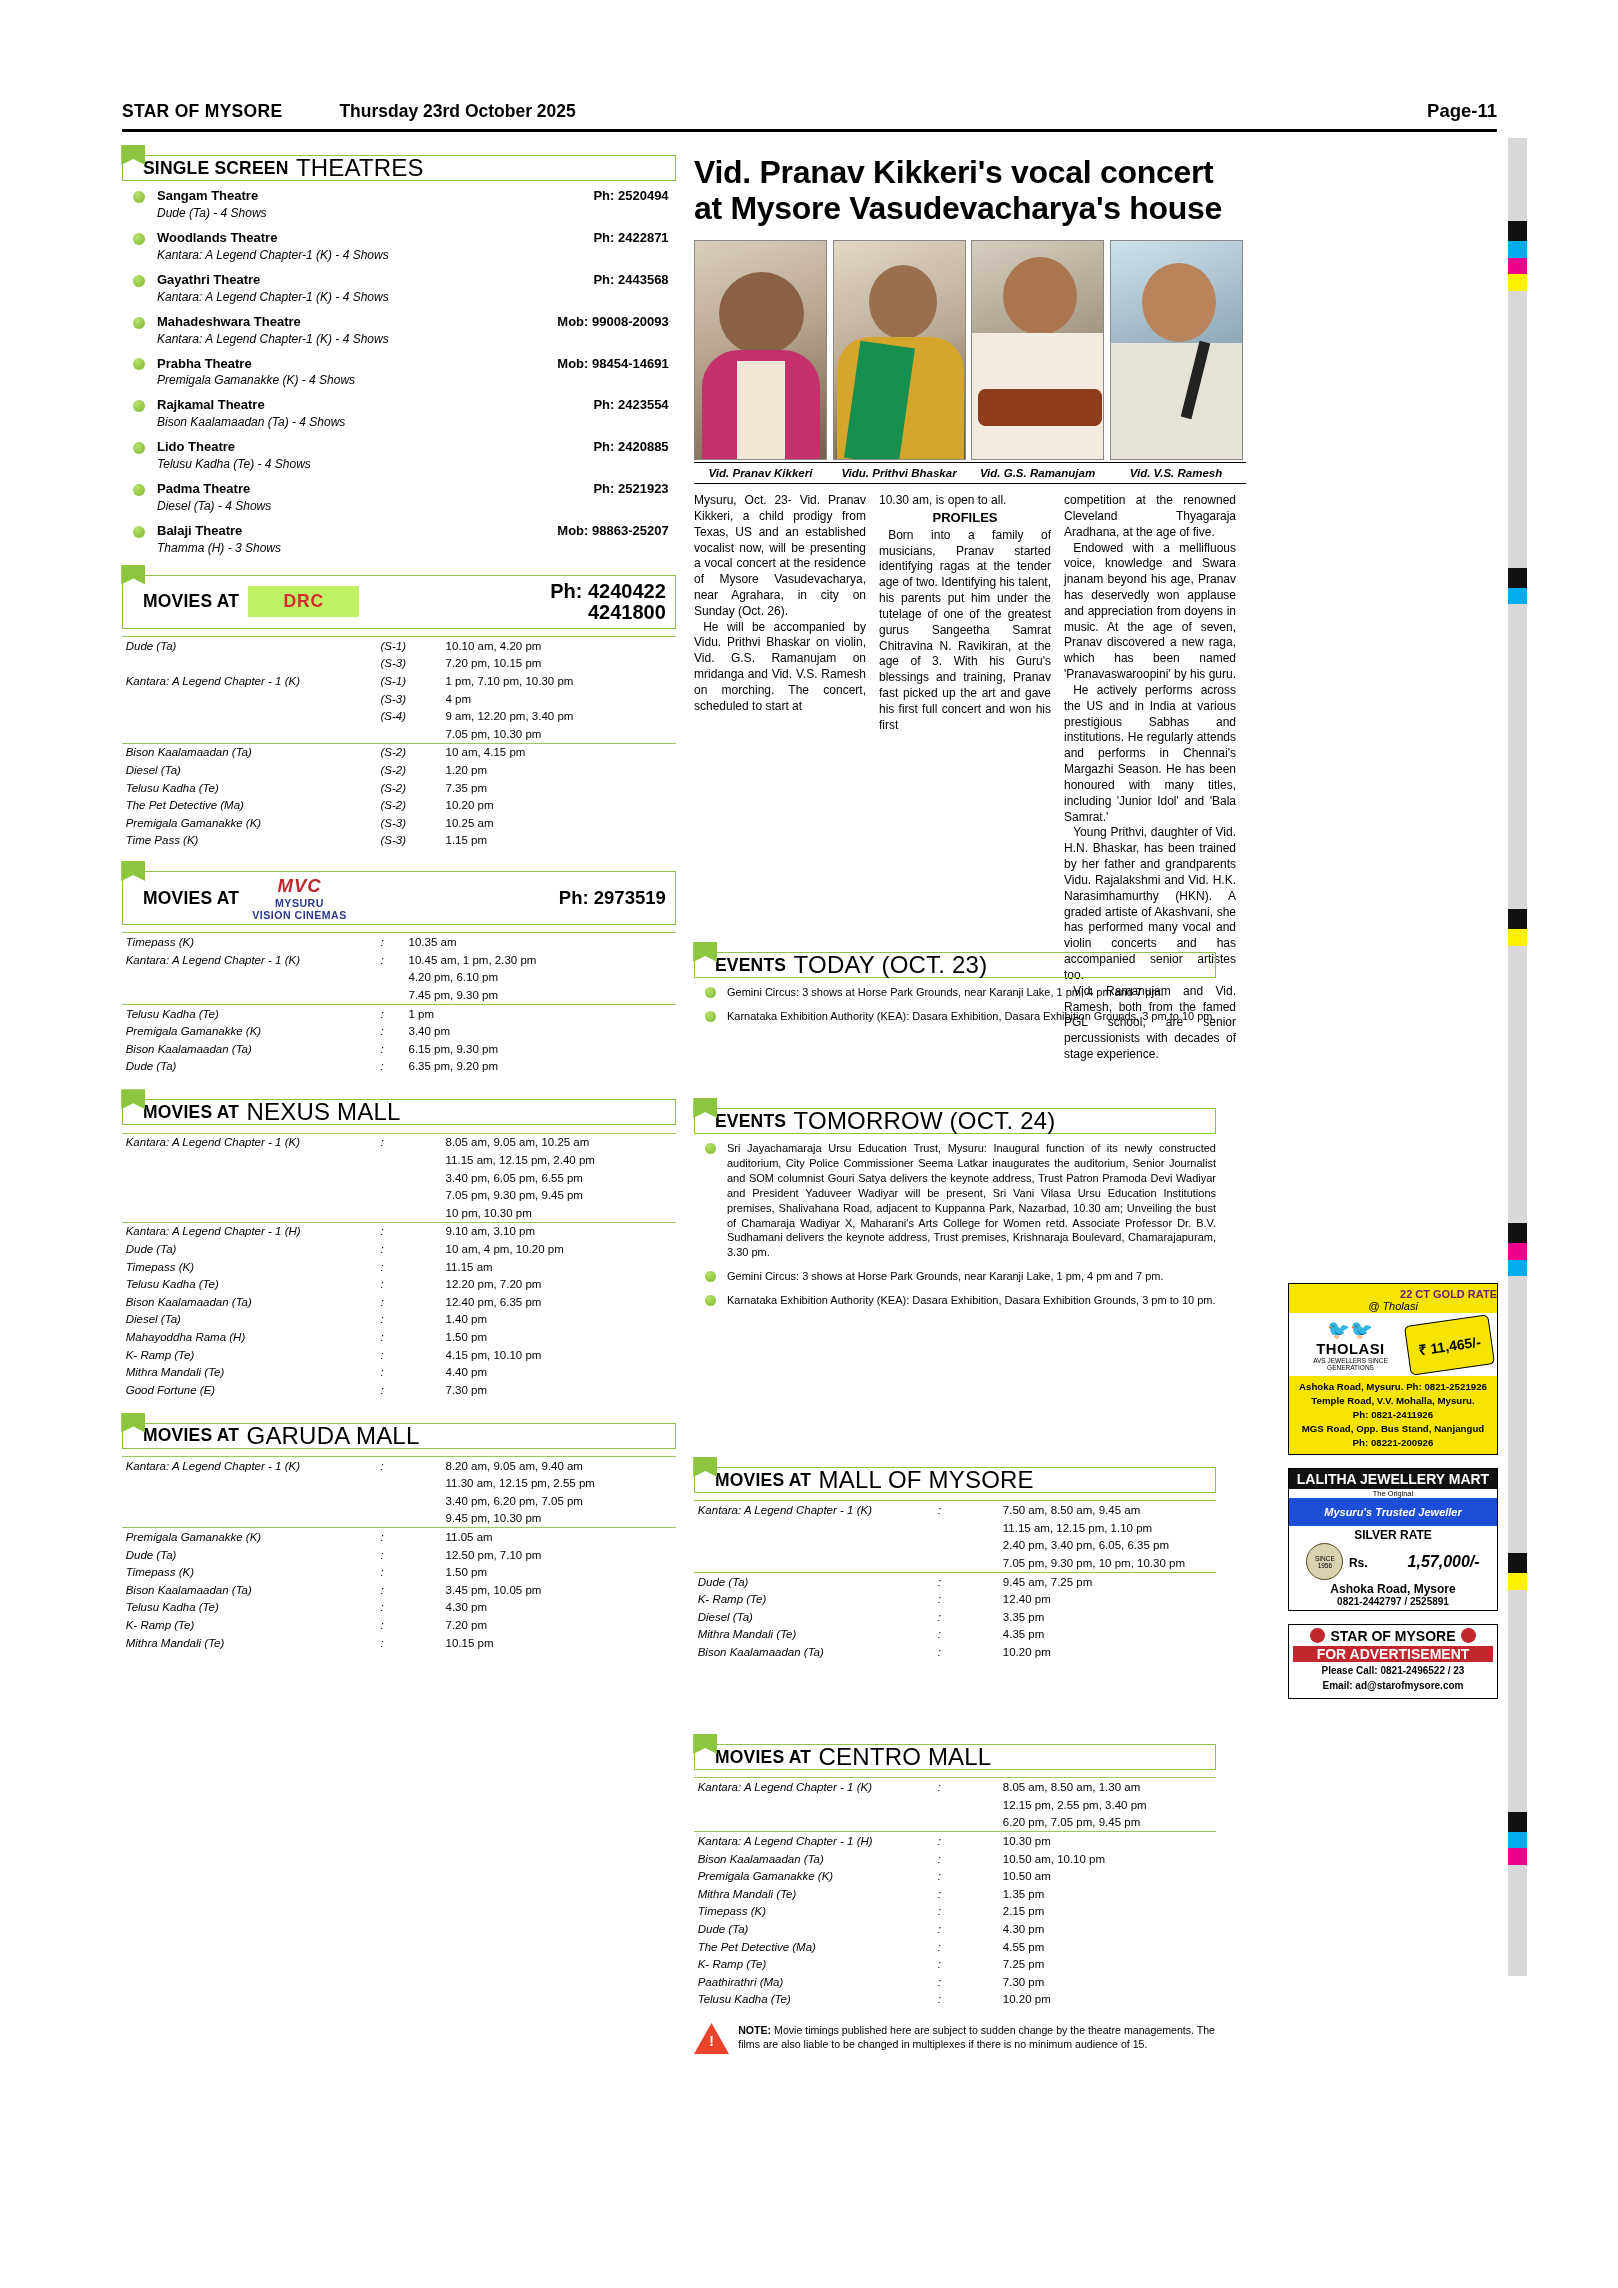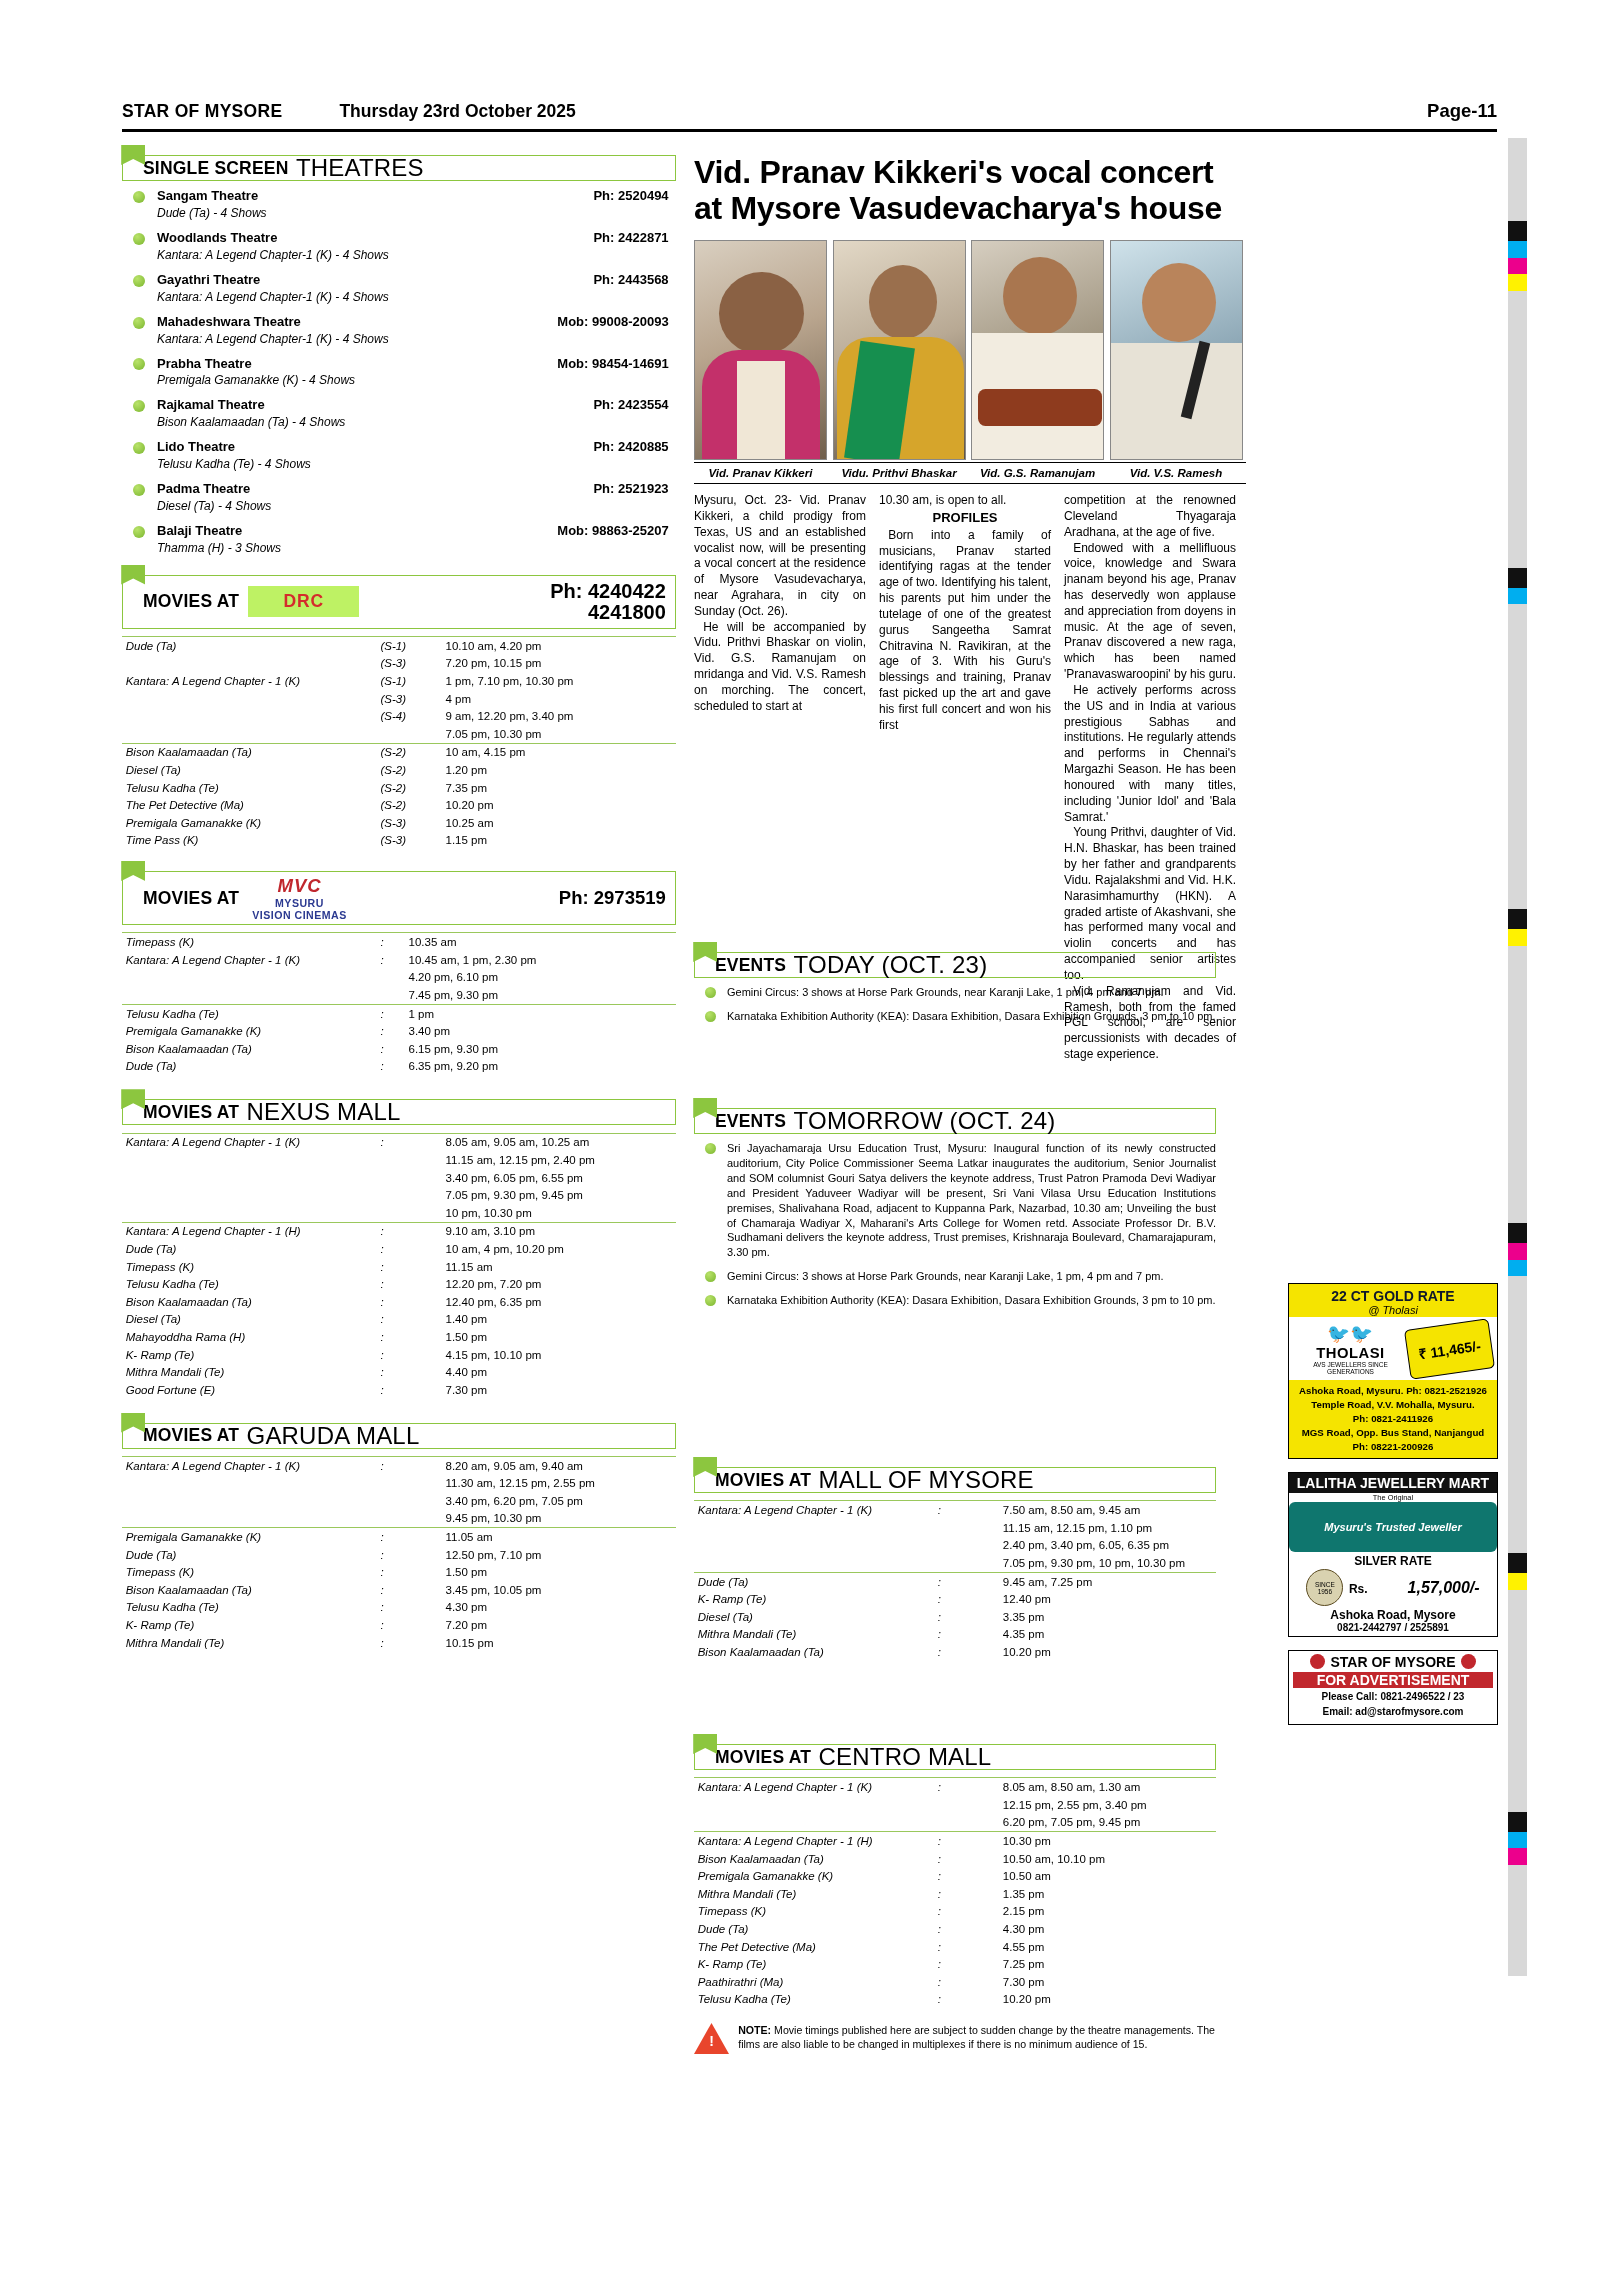--- a/index.html
+++ b/index.html
@@ -122,39 +122,39 @@
   .warn::after {
     content: "!"; position: absolute; left: 0; right: 0; top: 9.2px;
     text-align: center; color: #fff; font-weight: bold; font-size: 14px;
   }
 
   
   .colRight { position: absolute; left: 1288px; top: 1283px; width: 210px; }
   .ad { border: 1.8px solid #000; margin-bottom: 13px; }
   .gold { background: #fff; }
   .gold .top { background: #f5e400; text-align: center; padding: 3.7px 0 1.8px; }
-  .gold .top .l1 { font-size: 14px; font-weight: bold; color: #0f172a; }
+  .gold .top .l1 { font-size: 11px; font-weight: bold; color: #701a75; text-align: right; }
   .gold .top .l2 { font-size: 11px; font-style: italic; }
   .gold .mid { display: flex; align-items: center; padding: 5.5px; }
   .gold .brand { flex: 1; text-align: center; }
   .gold .brand .bn { font-size: 14.8px; font-weight: bold; letter-spacing: 0.5px;}
   .gold .brand .bs { font-size: 6.5px; }
   .gold .tag {
     width: 85px; height: 50px; background: #f5e400;
     border: 0.9px solid #000; border-radius: 5.5px;
     display: flex; align-items: center; justify-content: center;
     transform: rotate(-8deg);
     font-weight: bold; font-size: 14px;
   }
   .gold .addr { background: #f5e400; font-size: 9.7px; font-weight: bold; text-align: center; padding: 3.7px 2.8px; line-height: 1.45;}
 
   .jmart { background: #fff; text-align: center; }
   .jmart .h1 { background: #111; color: #fff; font-size: 14px; font-weight: bold; padding: 1.8px 0;}
   .jmart .h2 { font-size: 7.4px; }
-  .jmart .h3 { background: #0f766e; color: #fff; font-size: 11px; font-weight: bold; font-style: italic; padding: 19px 0; border-radius: 6px;}
+  .jmart .h3 { background: #1d4ed8; color: #fff; font-size: 11px; font-weight: bold; font-style: italic; padding: 8px 0;}
   .jmart .h4 { font-size: 12px; font-weight: bold; padding-top: 1.8px;}
   .jmart .rate { display:flex; align-items:center; justify-content:center; gap: 5.5px; padding: 1.8px 0;}
   .jmart .rate .rs { font-size: 16px; font-weight: bold; font-style: italic; margin-left: 24px; }
   .jmart .seal { width: 37px; height: 37px; border-radius: 50%; background: #d9d2b0; border: 1.8px solid #5a4a20; font-size: 6.5px; display:flex; align-items:center; justify-content:center; text-align:center;}
   .jmart .h5 { font-size: 12px; font-weight: bold; }
   .jmart .h6 { font-size: 10px; font-weight: bold; padding-bottom: 2.8px;}
 
   .somad { text-align: center; padding: 2.8px 0 4.6px; }
   .somad .r1 { display: flex; align-items: center; justify-content: center; gap: 5.5px; font-size: 14px; font-weight: bold; }
   .somad .r2 { background: #c1272d; color: #fff; font-size: 14px; font-weight: bold; margin: 1.8px 3.7px;}

